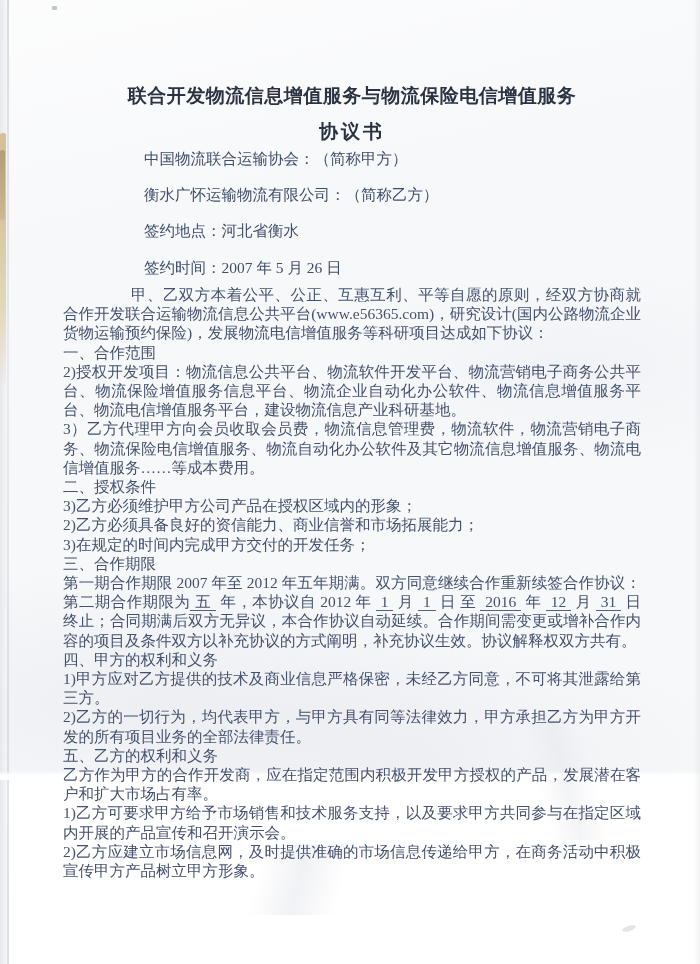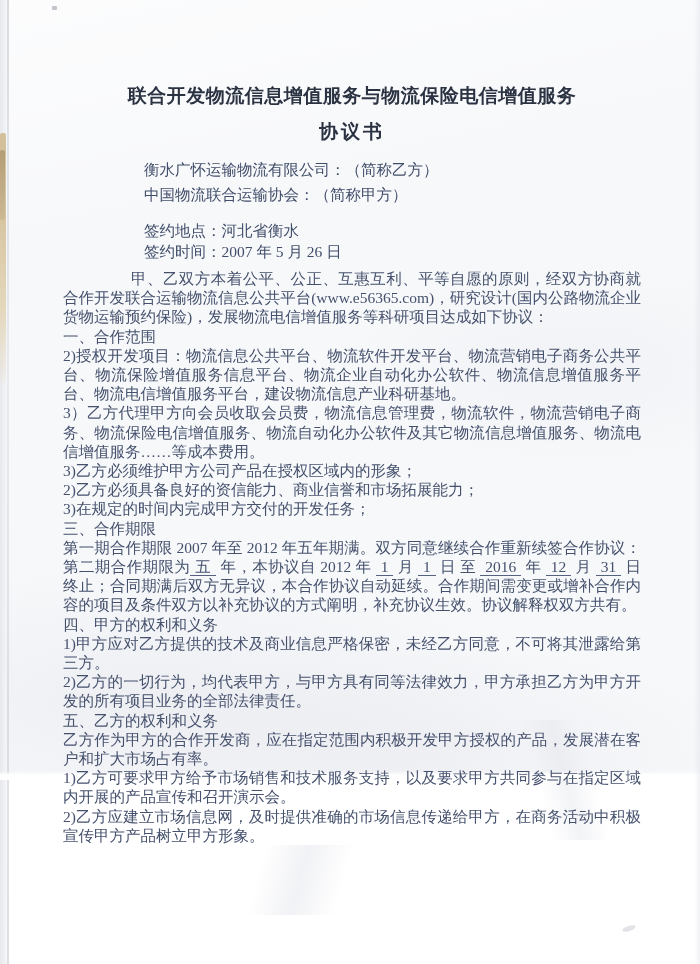--- a/index.html
+++ b/index.html
@@ -39,21 +39,21 @@
     background:linear-gradient(75deg, rgba(228,230,236,0) 42%, rgba(225,227,234,0.40) 52%, rgba(228,230,236,0) 62%);}
 
   
   .content{position:absolute;left:63px;top:84px;width:578px;color:#45516d;}
   .doc-title{font-size:19px;line-height:24px;font-weight:bold;text-align:center;color:#2b3343;letter-spacing:0.5px;}
   .doc-subtitle{font-size:19px;line-height:24px;font-weight:bold;text-align:center;color:#2b3343;letter-spacing:3px;margin-top:12px;}
   .hdr-line{font-size:15.5px;line-height:20px;margin-left:81px;color:#414e6a;}
   .party-a{margin-top:5px;}
   .party-b{margin-top:16px;}
   .sign-place{margin-top:16px;}
-  .sign-date{margin-top:1px;}
+  .sign-date{margin-top:17px;}
   .doc-body{margin-top:7px;font-size:15.5px;line-height:19.2px;text-align:justify;color:#45516d;}
   .blk{margin:0;}
   .intro-para{text-indent:68px;}
   .section{text-align:left;}
   .blank{border-bottom:1.5px solid #55617e;padding:0 5px;}
 </style>
 </head>
 <body>
 
 <div class="page">
@@ -65,29 +65,30 @@
   <div class="crease-2"></div>
   <div class="edge-bottom"></div>
   <div class="edge-right"></div>
   <div class="speck-a"></div>
   <div class="speck-b"></div>
   <div class="speck-c"></div>
 
   <div class="content">
     <div class="doc-title">联合开发物流信息增值服务与物流保险电信增值服务</div>
     <div class="doc-subtitle">协议书</div>
+    <div class="hdr-line party-a">中国物流联合运输协会：（简称甲方）</div>
     <div class="hdr-line party-b">衡水广怀运输物流有限公司：（简称乙方）</div>
-    <div class="hdr-line party-a">中国物流联合运输协会：（简称甲方）</div>
     <div class="hdr-line sign-place">签约地点：河北省衡水</div>
     <div class="hdr-line sign-date">签约时间：2007 年 5 月 26 日</div>
     <div class="doc-body">
         <div class="blk intro-para">甲、乙双方本着公平、公正、互惠互利、平等自愿的原则，经双方协商就合作开发联合运输物流信息公共平台(www.e56365.com)，研究设计(国内公路物流企业货物运输预约保险)，发展物流电信增值服务等科研项目达成如下协议：</div>
         <div class="blk section">一、合作范围</div>
         <div class="blk item">2)授权开发项目：物流信息公共平台、物流软件开发平台、物流营销电子商务公共平台、物流保险增值服务信息平台、物流企业自动化办公软件、物流信息增值服务平台、物流电信增值服务平台，建设物流信息产业科研基地。</div>
         <div class="blk item">3）乙方代理甲方向会员收取会员费，物流信息管理费，物流软件，物流营销电子商务、物流保险电信增值服务、物流自动化办公软件及其它物流信息增值服务、物流电信增值服务……等成本费用。</div>
+        <div class="blk section">二、授权条件</div>
         <div class="blk item">3)乙方必须维护甲方公司产品在授权区域内的形象；</div>
         <div class="blk item">2)乙方必须具备良好的资信能力、商业信誉和市场拓展能力；</div>
         <div class="blk item">3)在规定的时间内完成甲方交付的开发任务；</div>
         <div class="blk section">三、合作期限</div>
         <div class="blk item"><span>第一期合作期限 2007 年至 2012 年五年期满。双方同意继续合作重新续签合作协议：第二期合作期限为</span><span class="blank">五</span><span> 年，本协议自 2012 年 </span><span class="blank">1</span><span> 月 </span><span class="blank">1</span><span> 日 至 </span><span class="blank">2016</span><span> 年 </span><span class="blank">12</span><span> 月 </span><span class="blank">31</span><span> 日终止；合同期满后双方无异议，本合作协议自动延续。合作期间需变更或增补合作内容的项目及条件双方以补充协议的方式阐明，补充协议生效。协议解释权双方共有。</span></div>
         <div class="blk section">四、甲方的权利和义务</div>
         <div class="blk item">1)甲方应对乙方提供的技术及商业信息严格保密，未经乙方同意，不可将其泄露给第三方。</div>
         <div class="blk item">2)乙方的一切行为，均代表甲方，与甲方具有同等法律效力，甲方承担乙方为甲方开发的所有项目业务的全部法律责任。</div>
         <div class="blk section">五、乙方的权利和义务</div>
         <div class="blk item">乙方作为甲方的合作开发商，应在指定范围内积极开发甲方授权的产品，发展潜在客户和扩大市场占有率。</div>

